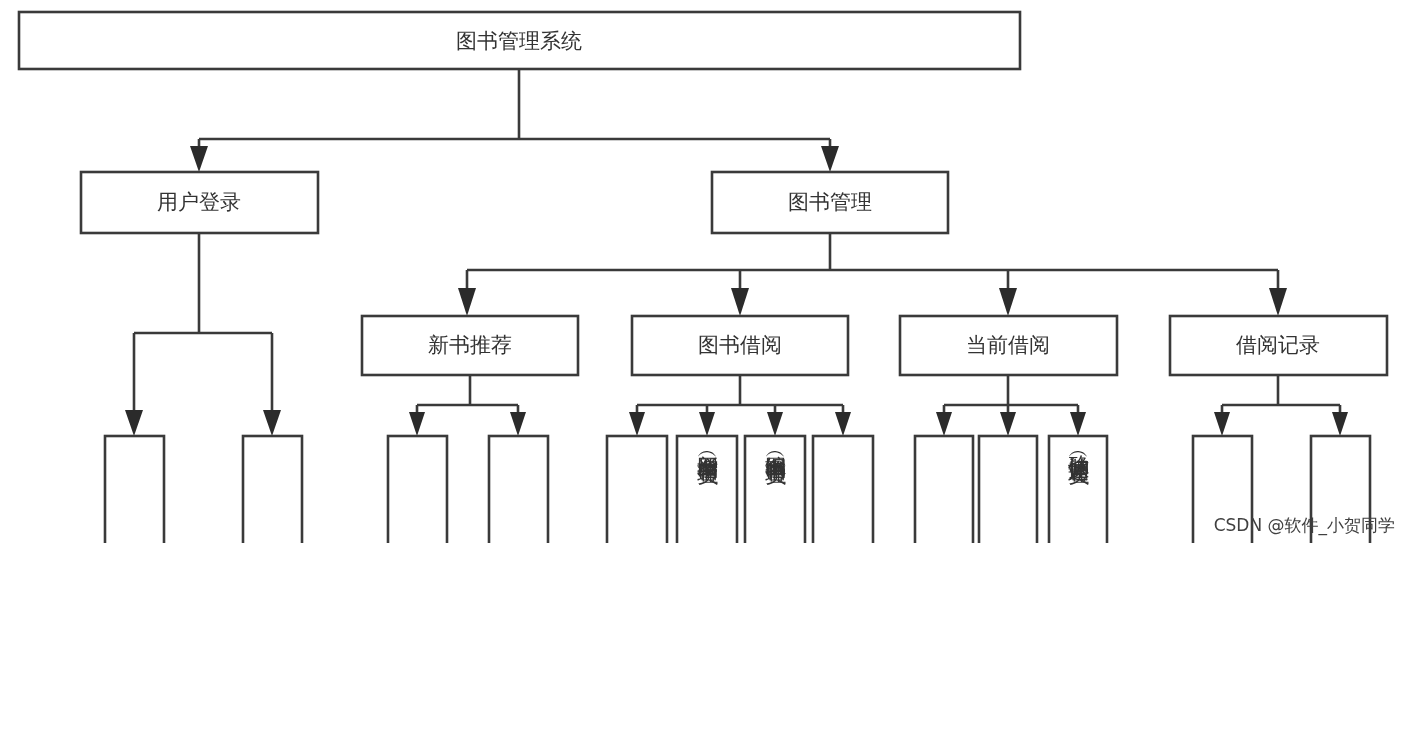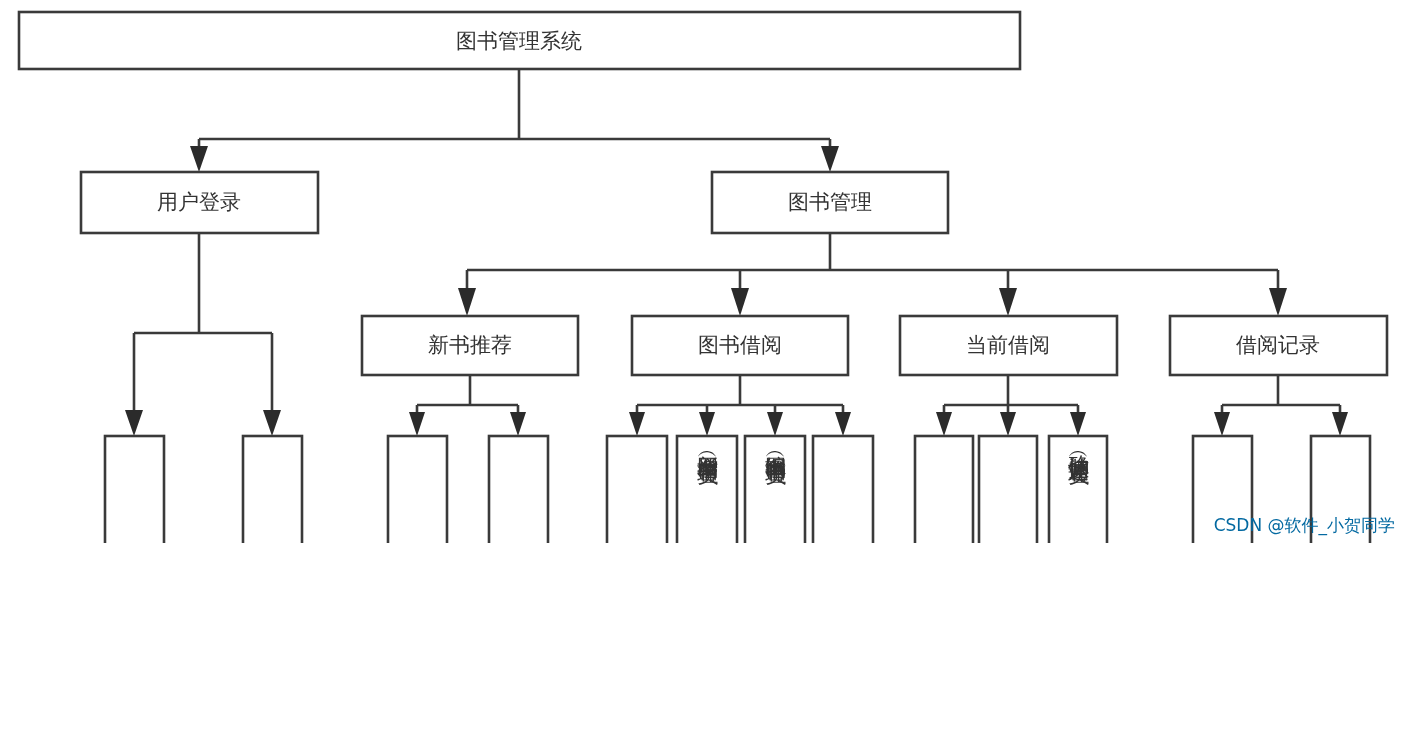--- a/index.html
+++ b/index.html
@@ -70,21 +70,21 @@
   .vlabel.centered {
     margin-top: auto;
     margin-bottom: auto;
   }
   .watermark {
     position: absolute;
     right: 10px;
     bottom: 6px;
     font-family: "DejaVu Sans", "Liberation Sans", sans-serif;
     font-size: 17px;
-    color: #0369a1;
+    color: #404040;
     white-space: nowrap;
     pointer-events: none;
   }
 </style>
 </head>
 <body>
 
 <div id="diagram-root">
 
   <svg class="diagram-canvas" viewBox="0 0 1405 747" xmlns="http://www.w3.org/2000/svg">

